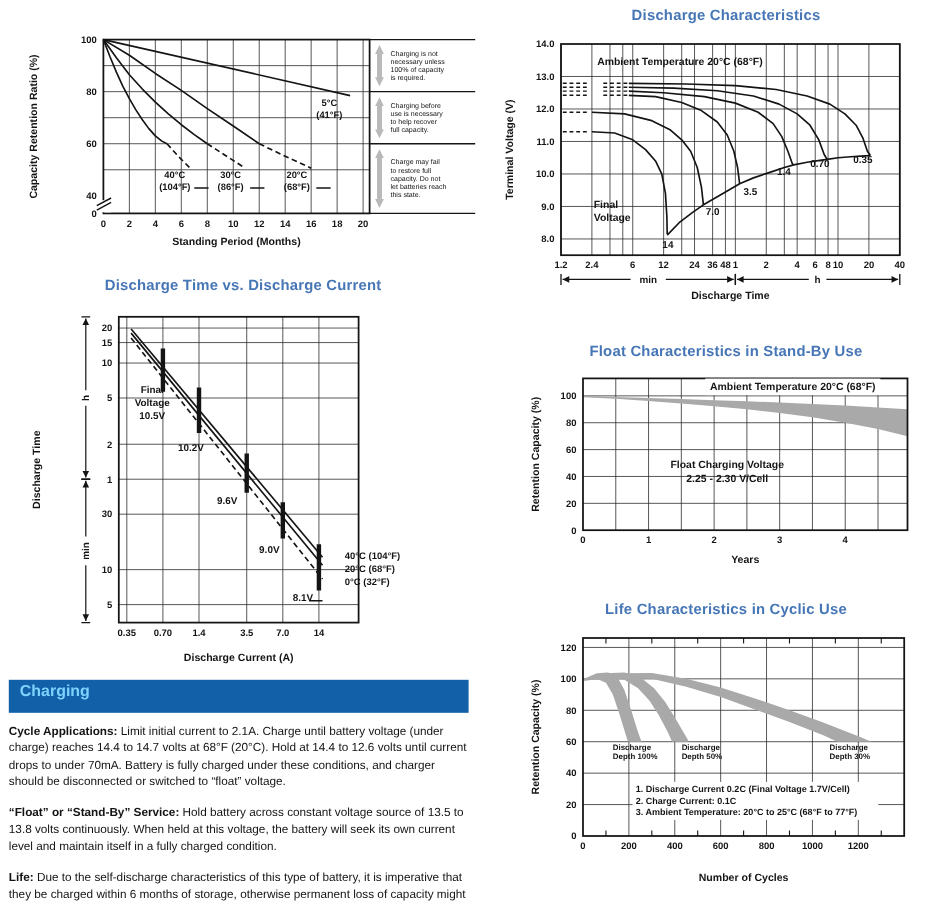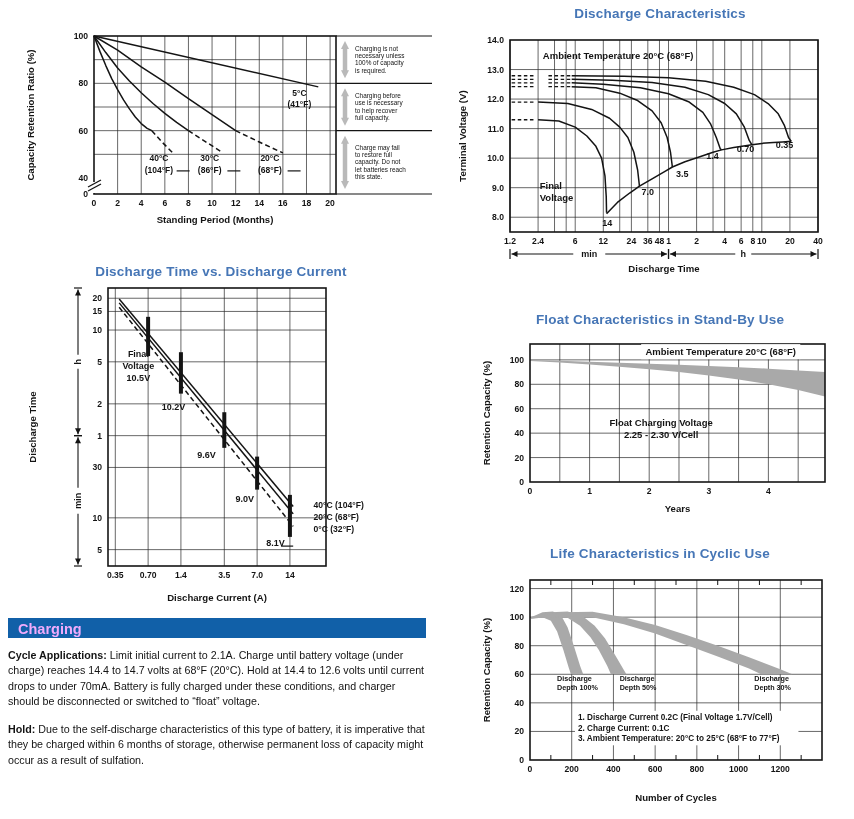--- a/index.html
+++ b/index.html
@@ -4,22 +4,22 @@
 <style>
   html,body{margin:0;padding:0;background:#ffffff;}
   .page{position:relative;width:854px;height:819px;background:#fff;overflow:hidden;
         font-family:"Liberation Sans",sans-serif;color:#141414;}
   .col{position:absolute;top:0;height:819px;}
   .col.left{left:8px;width:426px;}
   .col.right{left:450px;width:420px;}
   .blk{position:absolute;left:0;width:100%;}
   .chart-title{font-size:13.5px;font-weight:bold;color:#4676b6;text-align:center;letter-spacing:.2px;}
   svg text{font-family:"Liberation Sans",sans-serif;}
-  .charging-header{background:#1160a8;color:#f0abfc;font-weight:bold;font-size:14.5px;
-        height:20px;line-height:23px;padding-left:10px;width:408px;}
+  .charging-header{background:#1160a8;color:#7dd3fc;font-weight:bold;font-size:14.5px;
+        height:30px;line-height:23px;padding-left:10px;width:408px;}
   .charging-body{margin-top:10px;font-size:10.7px;line-height:1.43;width:418px;}
   .charging-body p{margin:0 0 13px 0;}
   .charging-body b{font-weight:bold;}
 </style>
 </head>
 <body>
 
 <div class="page">
 
   <div class="col left">
@@ -100,21 +100,21 @@
         <text x="322.0975609756098" y="178" font-size="8.6" text-anchor="middle" font-weight="bold" fill="#141414">20</text>
         <text x="80" y="11" font-size="8.6" text-anchor="end" font-weight="bold" fill="#141414">100</text>
         <text x="80" y="58.333333333333336" font-size="8.6" text-anchor="end" font-weight="bold" fill="#141414">80</text>
         <text x="80" y="105.66666666666667" font-size="8.6" text-anchor="end" font-weight="bold" fill="#141414">60</text>
         <text x="80" y="153" font-size="8.6" text-anchor="end" font-weight="bold" fill="#141414">40</text>
         <text x="80" y="169" font-size="8.6" text-anchor="end" font-weight="bold" fill="#141414">0</text>
         <text x="207" y="195" font-size="9.6" text-anchor="middle" font-weight="bold" fill="#141414">Standing Period (Months)</text>
         <text x="26" y="87" font-size="9.6" text-anchor="middle" font-weight="bold" fill="#141414" transform="rotate(-90 26 87)">Capacity Retention Ratio (%)</text>
       </svg>
 
-    <div class="blk chart-title" style="top:252px;margin-top:12px;">Discharge Time vs. Discharge Current</div>
+    <div class="blk chart-title" style="top:252px;">Discharge Time vs. Discharge Current</div>
     <svg class="blk" style="top:274px;" id="svg-c3" width="420" height="338">
         <line x1="107.29720006973685" y1="14" x2="107.29720006973685" y2="292" stroke="#262626" stroke-width="0.7"></line>
         <line x1="140.1094695971108" y1="14" x2="140.1094695971108" y2="292" stroke="#262626" stroke-width="0.7"></line>
         <line x1="172.92173912448473" y1="14" x2="172.92173912448473" y2="292" stroke="#262626" stroke-width="0.7"></line>
         <line x1="216.29720006973685" y1="14" x2="216.29720006973685" y2="292" stroke="#262626" stroke-width="0.7"></line>
         <line x1="249.10946959711077" y1="14" x2="249.10946959711077" y2="292" stroke="#262626" stroke-width="0.7"></line>
         <line x1="281.9217391244847" y1="14" x2="281.9217391244847" y2="292" stroke="#262626" stroke-width="0.7"></line>
         <line x1="100" y1="275.63891905077423" x2="318" y2="275.63891905077423" stroke="#262626" stroke-width="0.7"></line>
         <line x1="100" y1="243.84347806567123" x2="318" y2="243.84347806567123" stroke="#262626" stroke-width="0.7"></line>
         <line x1="100" y1="193.4488964103905" x2="318" y2="193.4488964103905" stroke="#262626" stroke-width="0.7"></line>
@@ -174,21 +174,22 @@
         <line x1="70" y1="239.82672771264373" x2="70" y2="290.5" stroke="#141414" stroke-width="1.1"></line>
         <polygon points="70,163.1534554252875 73,169.1534554252875 67,169.1534554252875" fill="#141414"></polygon>
         <polygon points="70,290.5 67,284.5 73,284.5" fill="#141414"></polygon>
         <text x="73" y="226.82672771264373" font-size="9" text-anchor="middle" font-weight="bold" fill="#141414" transform="rotate(-90 73 226.82672771264373)">min</text>
       </svg>
 
     <div class="blk" style="top:618px;">
       <div class="charging-header"><span>Charging</span></div>
       <div class="charging-body">
         <p><b>Cycle Applications:</b><span> Limit initial current to 2.1A. Charge until battery voltage (under charge) reaches 14.4 to 14.7 volts at 68°F (20°C). Hold at 14.4 to 12.6 volts until current drops to under 70mA. Battery is fully charged under these conditions, and charger should be disconnected or switched to “float” voltage.</span></p>
-        <p><b>Hold:</b><span> Due to the self-discharge characteristics of this type of battery, it is imperative that they be charged within 6 months of storage, otherwise permanent loss of capacity might occur as a result of sulfation.</span></p>
+        <p><b>“Float” or “Stand-By” Service:</b><span> Hold battery across constant voltage source of 13.5 to 13.8 volts continuously. When held at this voltage, the battery will seek its own current level and maintain itself in a fully charged condition.</span></p>
+        <p><b>Life:</b><span> Due to the self-discharge characteristics of this type of battery, it is imperative that they be charged within 6 months of storage, otherwise permanent loss of capacity might occur as a result of sulfation.</span></p>
       </div>
     </div>
   </div>
 
   <div class="col right">
     <div class="blk chart-title" style="top:6px;">Discharge Characteristics</div>
     <svg class="blk" style="top:28px;" id="svg-c2" width="420" height="252">
         <line x1="60" y1="12" x2="60" y2="204" stroke="#262626" stroke-width="0.7"></line>
         <line x1="88.0873663027278" y1="12" x2="88.0873663027278" y2="204" stroke="#262626" stroke-width="0.7"></line>
         <line x1="104.51742233384259" y1="12" x2="104.51742233384259" y2="204" stroke="#262626" stroke-width="0.7"></line>

